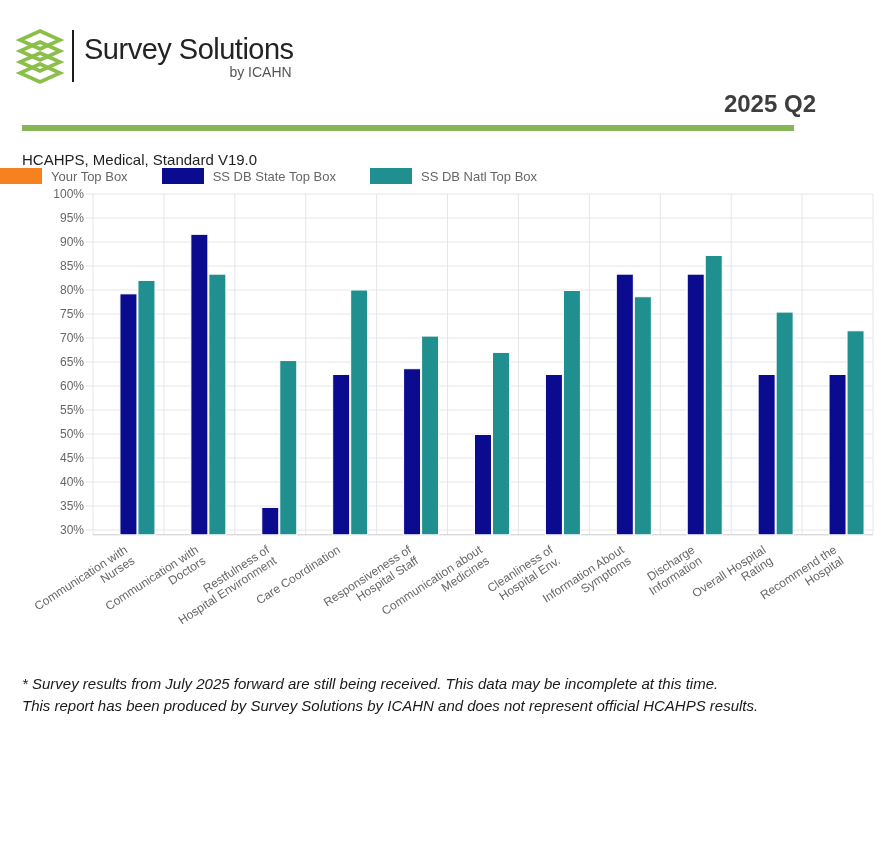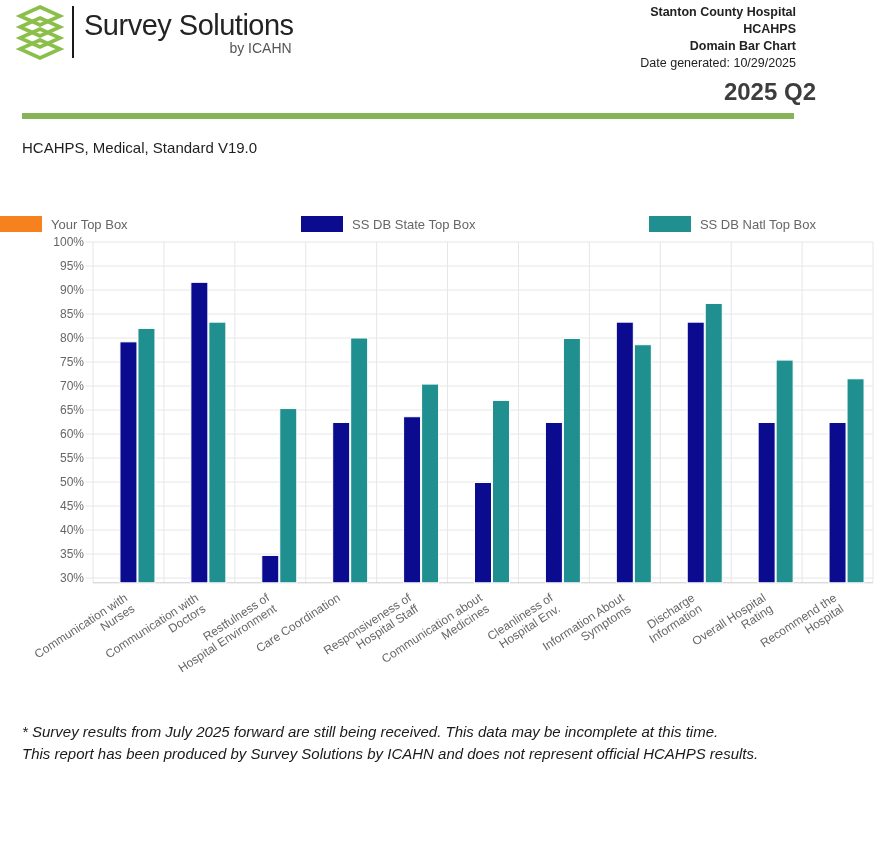--- a/index.html
+++ b/index.html
@@ -8,41 +8,41 @@
     --text-dark:#2E2E2E;
     --text-gray:#666666;
   }
   *{box-sizing:border-box;margin:0;padding:0;}
   html,body{background:#ffffff;}
   body{
     width:884px;height:866px;overflow:hidden;
     font-family:"Liberation Sans","DejaVu Sans",sans-serif;
     color:var(--text-dark);
   }
-  .page{width:816px;height:866px;padding-top:4px;position:relative;}
+  .page{width:816px;height:866px;padding-top:28px;position:relative;}
 
   
   .header{display:flex;justify-content:space-between;align-items:flex-start;padding:0 20px 0 14px;}
   .logo{display:flex;align-items:center;}
   .logo-icon{width:52px;height:56px;flex:0 0 auto;}
   .logo-sep{width:2px;height:52px;background:#1a1a1a;margin:0 10px 0 6px;}
   .logo-textwrap{display:flex;flex-direction:column;align-items:flex-end;}
   .logo-title{font-size:29px;color:#232323;letter-spacing:-0.5px;}
   .logo-sub{font-size:14px;color:#555;margin-top:-2px;margin-right:2px;}
   .meta{text-align:right;font-size:12.5px;line-height:17px;color:#222;}
   .meta .b{font-weight:bold;}
 
   
   .report-title{text-align:right;font-size:24px;font-weight:bold;color:#3d3d3d;margin-top:6px;}
   .divider{height:6px;margin:7px 22px 0 22px;background:var(--divider-green);}
   .chart-title{text-align:center;font-size:15px;font-weight:bold;color:#2e2e2e;margin-top:31px;}
   .descriptor{font-size:15px;color:#1f1f1f;margin:20px 0 0 22px;}
 
   
-  .legend{display:flex;justify-content:space-between;align-items:center;gap:34px;margin-top:60px;}
+  .legend{display:flex;justify-content:flex-start;align-items:center;gap:34px;}
   .legend-item{display:flex;align-items:center;gap:9px;}
   .legend-swatch{width:42px;height:16px;display:inline-block;}
   .legend-label{font-size:13px;color:var(--text-gray);}
 
   
   .chart-wrap{margin-top:3px;}
   svg text.ytick{font-size:12px;fill:#666;font-family:"Liberation Sans","DejaVu Sans",sans-serif;}
   svg text.xtick{font-size:12px;fill:#666;font-family:"Liberation Sans","DejaVu Sans",sans-serif;}
 
   
@@ -61,26 +61,20 @@
           <path d="M26 14 L46 23 L26 32 L6 23 Z"></path>
           <path d="M26 25 L46 34 L26 43 L6 34 Z"></path>
           <path d="M26 36 L46 45 L26 54 L6 45 Z"></path>
         </g>
       </svg>
       <div class="logo-sep"></div>
       <div class="logo-textwrap">
         <span class="logo-title">Survey Solutions</span>
         <span class="logo-sub">by ICAHN</span>
       </div>
-    </div>
-    <div class="meta">
-      <div class="b">Stanton County Hospital</div>
-      <div class="b">HCAHPS</div>
-      <div class="b">Domain Bar Chart</div>
-      <div>Date generated: 10/29/2025</div>
     </div>
   </div>
 
   <div class="report-title">2025 Q2</div>
   <div class="divider"></div>
 
   <div class="descriptor">HCAHPS, Medical, Standard V19.0</div>
 
   <div class="legend">
     <div class="legend-item">

